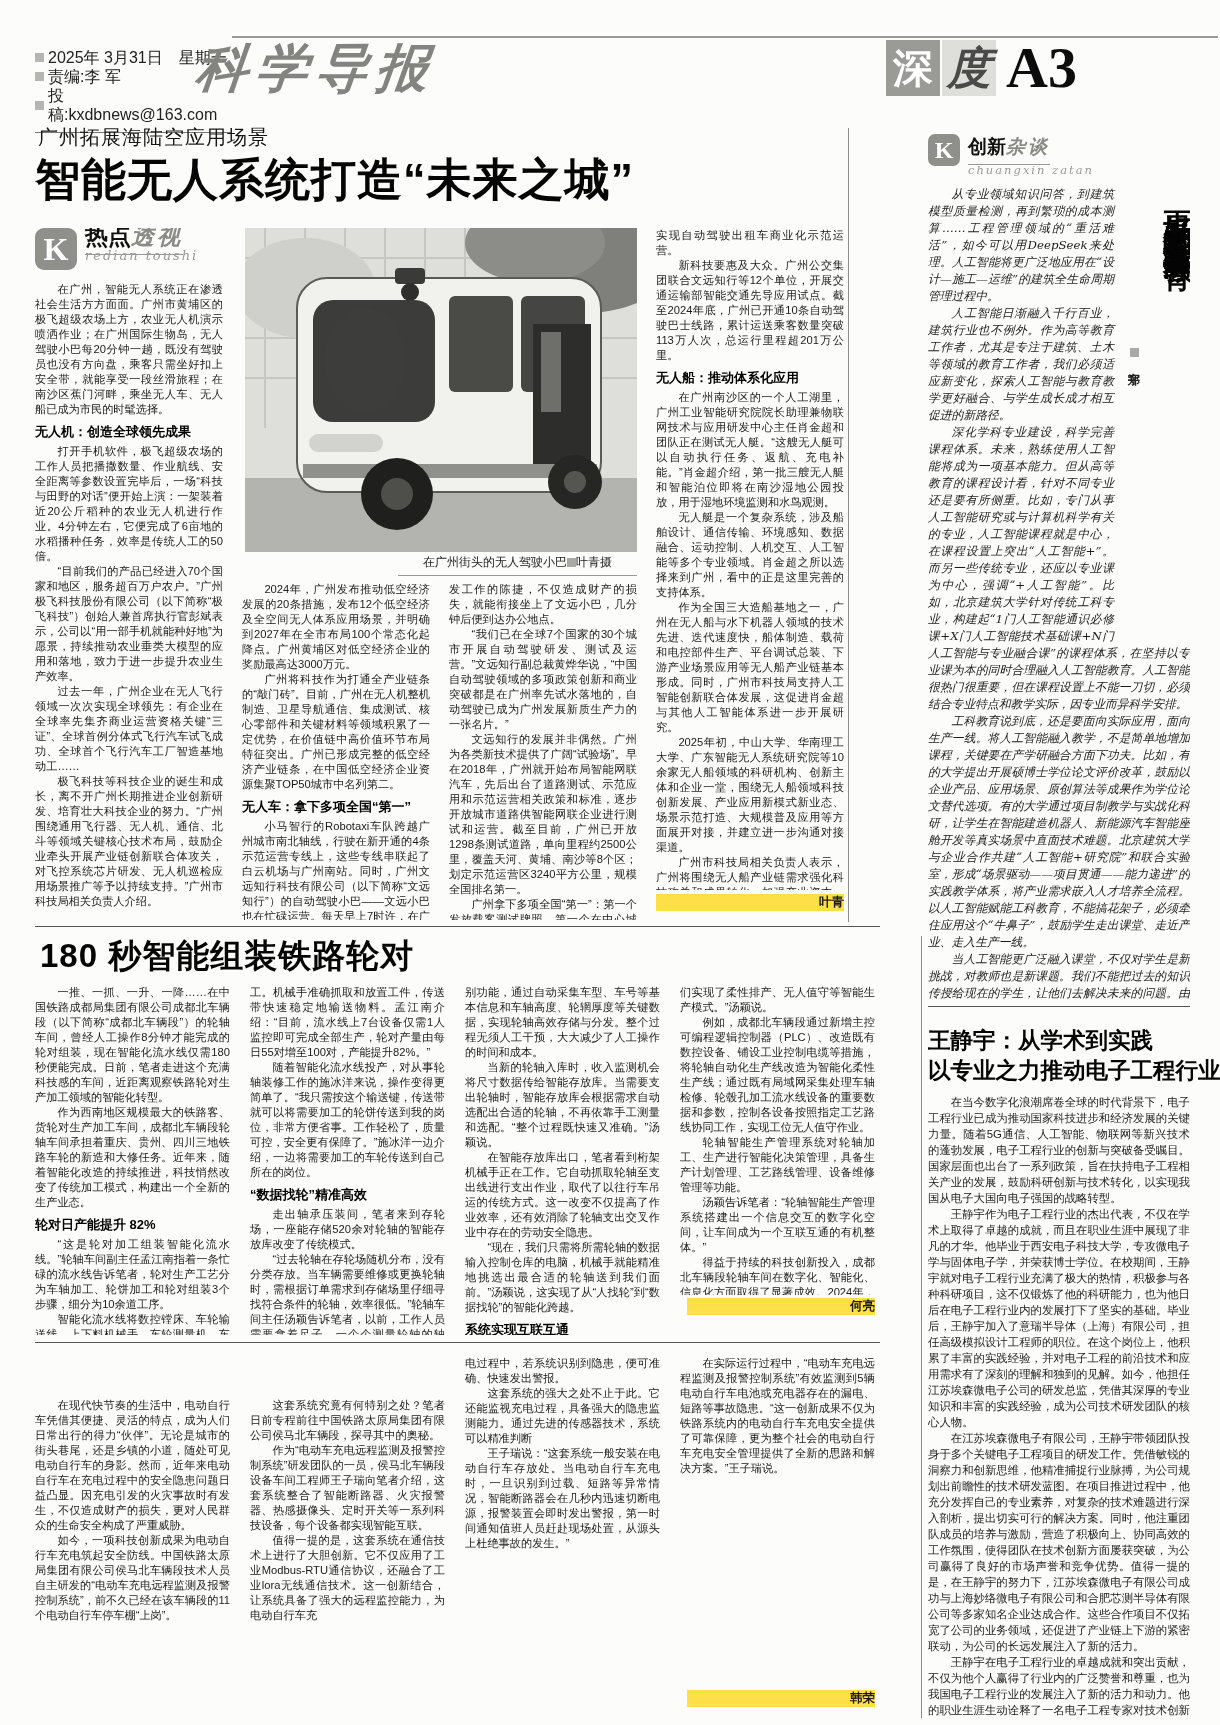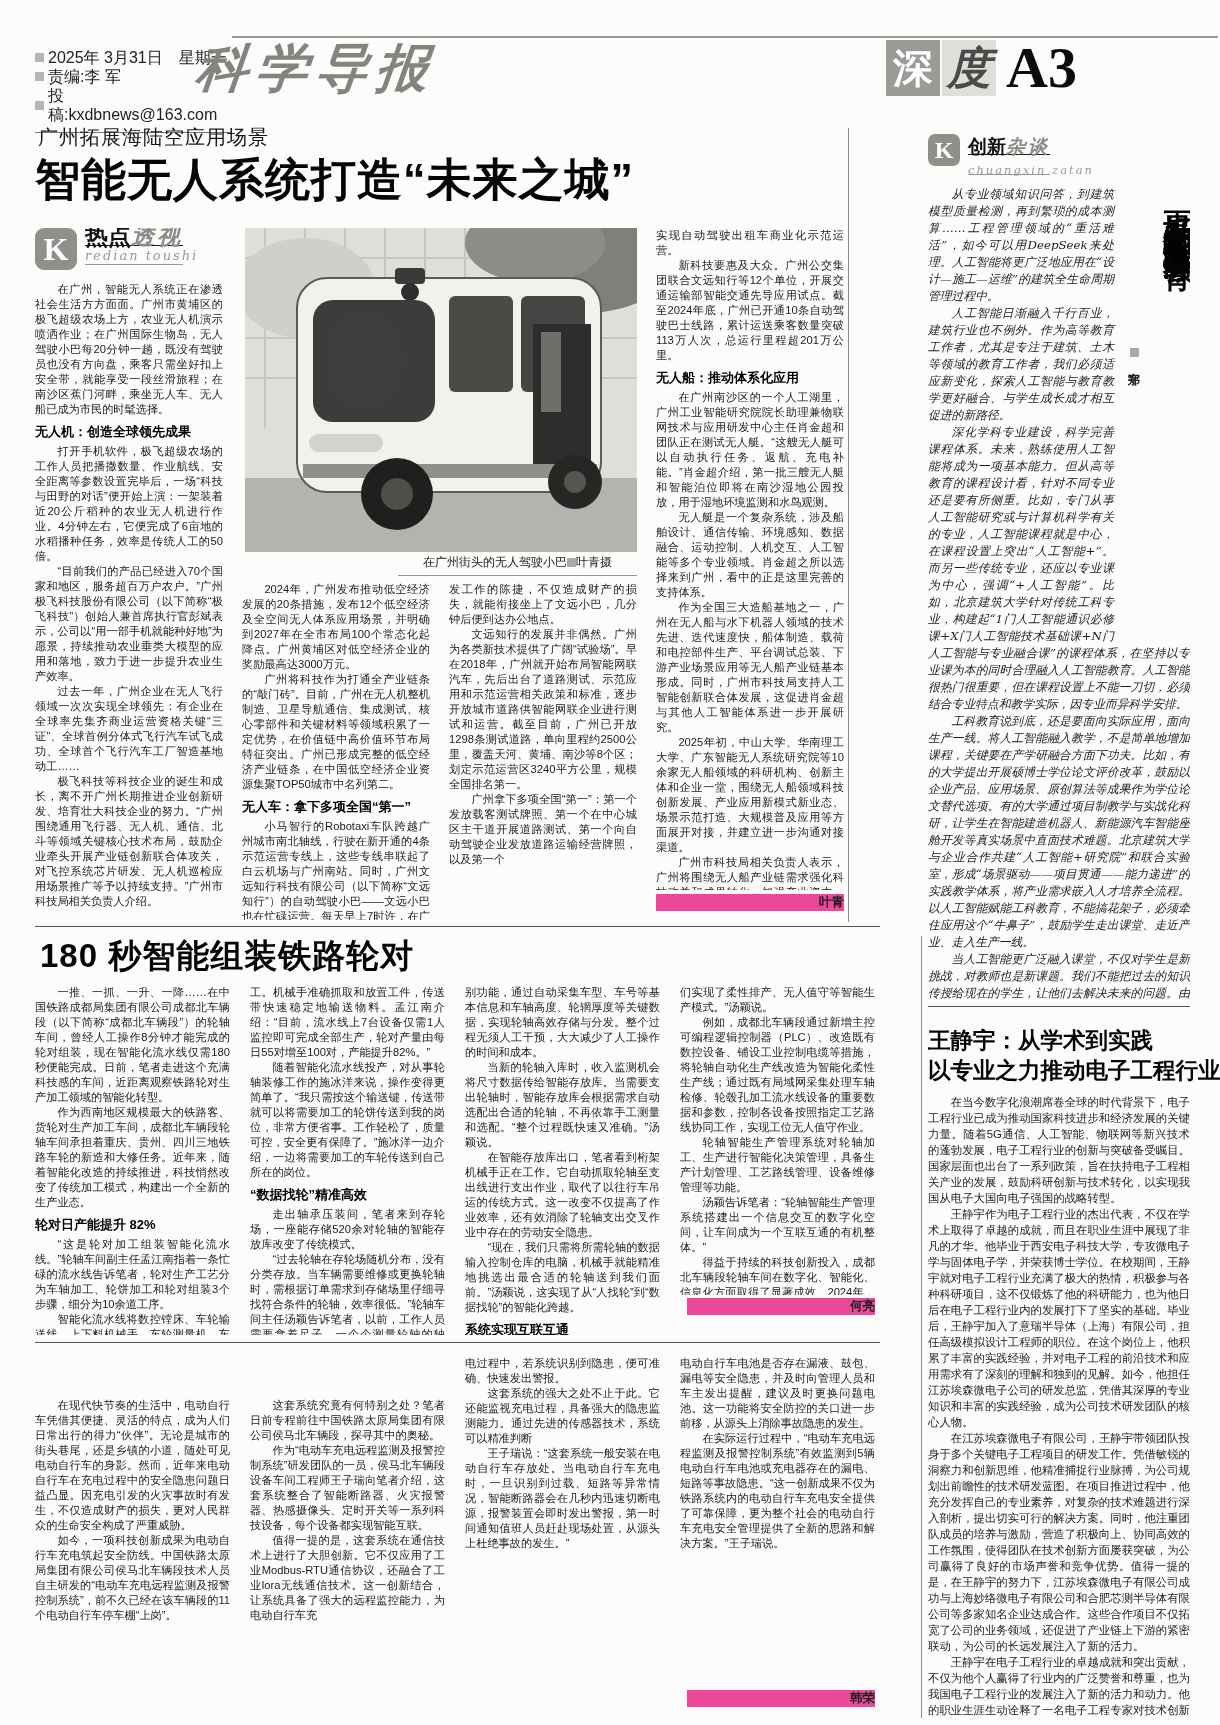--- a/index.html
+++ b/index.html
@@ -25,27 +25,27 @@
   .hrcharge{position:absolute;left:35px;top:1342px;width:845px;border-top:1.5px solid #555;}
   .hrside{position:absolute;left:928px;top:1006px;width:262px;border-top:1.5px solid #555;}
   
   .kicker{position:absolute;left:38px;top:124px;font-size:20px;color:#161616;letter-spacing:1px;}
   .maintitle{position:absolute;left:35px;top:150px;width:810px;font-size:45px;font-weight:900;
              letter-spacing:1px;color:#050505;white-space:nowrap;}
   .ncol{position:absolute;width:188px;overflow:hidden;font-size:11.2px;line-height:15px;text-align:justify;}
   .para{margin:0;text-indent:2em;text-align:justify;}
   .para.cont{text-indent:0;}
   .subhead{margin:7px 0 5px;font-size:13px;font-weight:bold;color:#000;text-align:left;}
-  .abs-byline{position:absolute;width:188px;text-align:right;font-weight:bold;font-size:12.5px;background:#ec4899;}
+  .abs-byline{position:absolute;width:188px;text-align:right;font-weight:bold;font-size:12.5px;background:#fde047;}
   
   .colbadge{display:flex;align-items:flex-start;margin-bottom:12px;}
   .ktile{flex:0 0 auto;width:42px;height:42px;background:#8f8f8c;border-radius:9px;color:#fff;
          font-family:"Liberation Serif",serif;font-weight:bold;font-size:32px;line-height:42px;text-align:center;}
   .colbadge .bt{margin-left:8px;}
-  .bt-row{white-space:nowrap;border-bottom:1px solid #999;padding-bottom:18px;text-decoration:underline;}
+  .bt-row{white-space:nowrap;border-bottom:1px solid #999;padding-bottom:8px;}
   .bt-main{font-size:23px;font-weight:900;color:#111;}
   .bt-script{font-size:23px;font-family:"DejaVu Serif",serif;font-style:italic;color:#8a8a87;font-weight:bold;letter-spacing:3px;}
   .bt-pinyin{font-family:"DejaVu Serif",serif;font-style:italic;color:#9a9a97;font-size:13px;letter-spacing:2px;}
   
   .photo{position:absolute;left:245px;top:228px;width:392px;height:324px;background:#e8e8e6;overflow:hidden;}
   .photo svg{display:block;}
   .caption{position:absolute;left:398px;top:554px;width:239px;font-size:12px;color:#222;
            border-bottom:1px solid #999;padding-bottom:4px;display:flex;align-items:center;justify-content:center;}
   .capsq{display:inline-block;width:9px;height:9px;background:#a9a9a6;}
   
@@ -125,20 +125,21 @@
       </div>
   </div>
   <div class="ncol" style="left:242px;top:582px;height:338px;">
       <p class="para">2024年，广州发布推动低空经济发展的20条措施，发布12个低空经济及全空间无人体系应用场景，并明确到2027年在全市布局100个常态化起降点。广州黄埔区对低空经济企业的奖励最高达3000万元。</p>
       <p class="para">广州将科技作为打通全产业链条的“敲门砖”。目前，广州在无人机整机制造、卫星导航通信、集成测试、核心零部件和关键材料等领域积累了一定优势，在价值链中高价值环节布局特征突出。广州已形成完整的低空经济产业链条，在中国低空经济企业资源集聚TOP50城市中名列第二。</p>
       <h4 class="subhead">无人车：拿下多项全国“第一”</h4>
       <p class="para">小马智行的Robotaxi车队跨越广州城市南北轴线，行驶在新开通的4条示范运营专线上，这些专线串联起了白云机场与广州南站。同时，广州文远知行科技有限公司（以下简称“文远知行”）的自动驾驶小巴——文远小巴也在忙碌运营。每天早上7时许，在广州国际生物岛一家企业从事研</p>
     </div>
   <div class="ncol" style="left:449px;top:582px;height:338px;">
       <p class="para cont">发工作的陈捷，不仅造成财产的损失，就能衔接坐上了文远小巴，几分钟后便到达办公地点。</p>
+      <p class="para">“我们已在全球7个国家的30个城市开展自动驾驶研发、测试及运营。”文远知行副总裁黄烨华说，“中国自动驾驶领域的多项政策创新和商业突破都是在广州率先试水落地的，自动驾驶已成为广州发展新质生产力的一张名片。”</p>
       <p class="para">文远知行的发展并非偶然。广州为各类新技术提供了广阔“试验场”。早在2018年，广州就开始布局智能网联汽车，先后出台了道路测试、示范应用和示范运营相关政策和标准，逐步开放城市道路供智能网联企业进行测试和运营。截至目前，广州已开放1298条测试道路，单向里程约2500公里，覆盖天河、黄埔、南沙等8个区；划定示范运营区3240平方公里，规模全国排名第一。</p>
       <p class="para">广州拿下多项全国“第一”：第一个发放载客测试牌照、第一个在中心城区主干道开展道路测试、第一个向自动驾驶企业发放道路运输经营牌照，以及第一个</p>
     </div>
   <div class="ncol" style="left:656px;top:228px;height:662px;">
       <p class="para cont">实现自动驾驶出租车商业化示范运营。</p>
       <p class="para">新科技要惠及大众。广州公交集团联合文远知行等12个单位，开展交通运输部智能交通先导应用试点。截至2024年底，广州已开通10条自动驾驶巴士线路，累计运送乘客数量突破113万人次，总运行里程超201万公里。</p>
       <h4 class="subhead">无人船：推动体系化应用</h4>
       <p class="para">在广州南沙区的一个人工湖里，广州工业智能研究院院长助理兼物联网技术与应用研发中心主任肖金超和团队正在测试无人艇。“这艘无人艇可以自动执行任务、返航、充电补能。”肖金超介绍，第一批三艘无人艇和智能泊位即将在南沙湿地公园投放，用于湿地环境监测和水鸟观测。</p>
       <p class="para">无人艇是一个复杂系统，涉及船舶设计、通信传输、环境感知、数据融合、运动控制、人机交互、人工智能等多个专业领域。肖金超之所以选择来到广州，看中的正是这里完善的支持体系。</p>
       <p class="para">作为全国三大造船基地之一，广州在无人船与水下机器人领域的技术先进、迭代速度快，船体制造、载荷和电控部件生产、平台调试总装、下游产业场景应用等无人船产业链基本形成。同时，广州市科技局支持人工智能创新联合体发展，这促进肖金超与其他人工智能体系进一步开展研究。</p>
@@ -266,18 +267,17 @@
       <p class="para">这套系统究竟有何特别之处？笔者日前专程前往中国铁路太原局集团有限公司侯马北车辆段，探寻其中的奥秘。</p>
       <p class="para">作为“电动车充电远程监测及报警控制系统”研发团队的一员，侯马北车辆段设备车间工程师王子瑞向笔者介绍，这套系统整合了智能断路器、火灾报警器、热感摄像头、定时开关等一系列科技设备，每个设备都实现智能互联。</p>
       <p class="para">值得一提的是，这套系统在通信技术上进行了大胆创新。它不仅应用了工业Modbus-RTU通信协议，还融合了工业lora无线通信技术。这一创新结合，让系统具备了强大的远程监控能力，为电动自行车充</p>
     </div>
   <div class="ncol" style="left:465px;top:1356px;width:195px;height:358px;">
       <p class="para cont">电过程中，若系统识别到隐患，便可准确、快速发出警报。</p>
       <p class="para">这套系统的强大之处不止于此。它还能监视充电过程，具备强大的隐患监测能力。通过先进的传感器技术，系统可以精准判断</p>
       <p class="para">王子瑞说：“这套系统一般安装在电动自行车存放处。当电动自行车充电时，一旦识别到过载、短路等异常情况，智能断路器会在几秒内迅速切断电源，报警装置会即时发出警报，第一时间通知值班人员赶赴现场处置，从源头上杜绝事故的发生。”</p>
     </div>
   <div class="ncol" style="left:680px;top:1356px;width:195px;height:330px;">
-      <p class="para cont">电动自行车电池是否存在漏液、鼓包、漏电等安全隐患，并及时向管理人员和车主发出提醒，建议及时更换问题电池。这一功能将安全防控的关口进一步前移，从源头上消除事故隐患的发生。</p>
       <p class="para">在实际运行过程中，“电动车充电远程监测及报警控制系统”有效监测到5辆电动自行车电池或充电器存在的漏电、短路等事故隐患。“这一创新成果不仅为铁路系统内的电动自行车充电安全提供了可靠保障，更为整个社会的电动自行车充电安全管理提供了全新的思路和解决方案。”王子瑞说。</p>
     </div>
   <div class="abs-byline" style="left:687px;top:1690px;width:188px;">韩荣</div>
 
 </div>
 
 </body></html>

